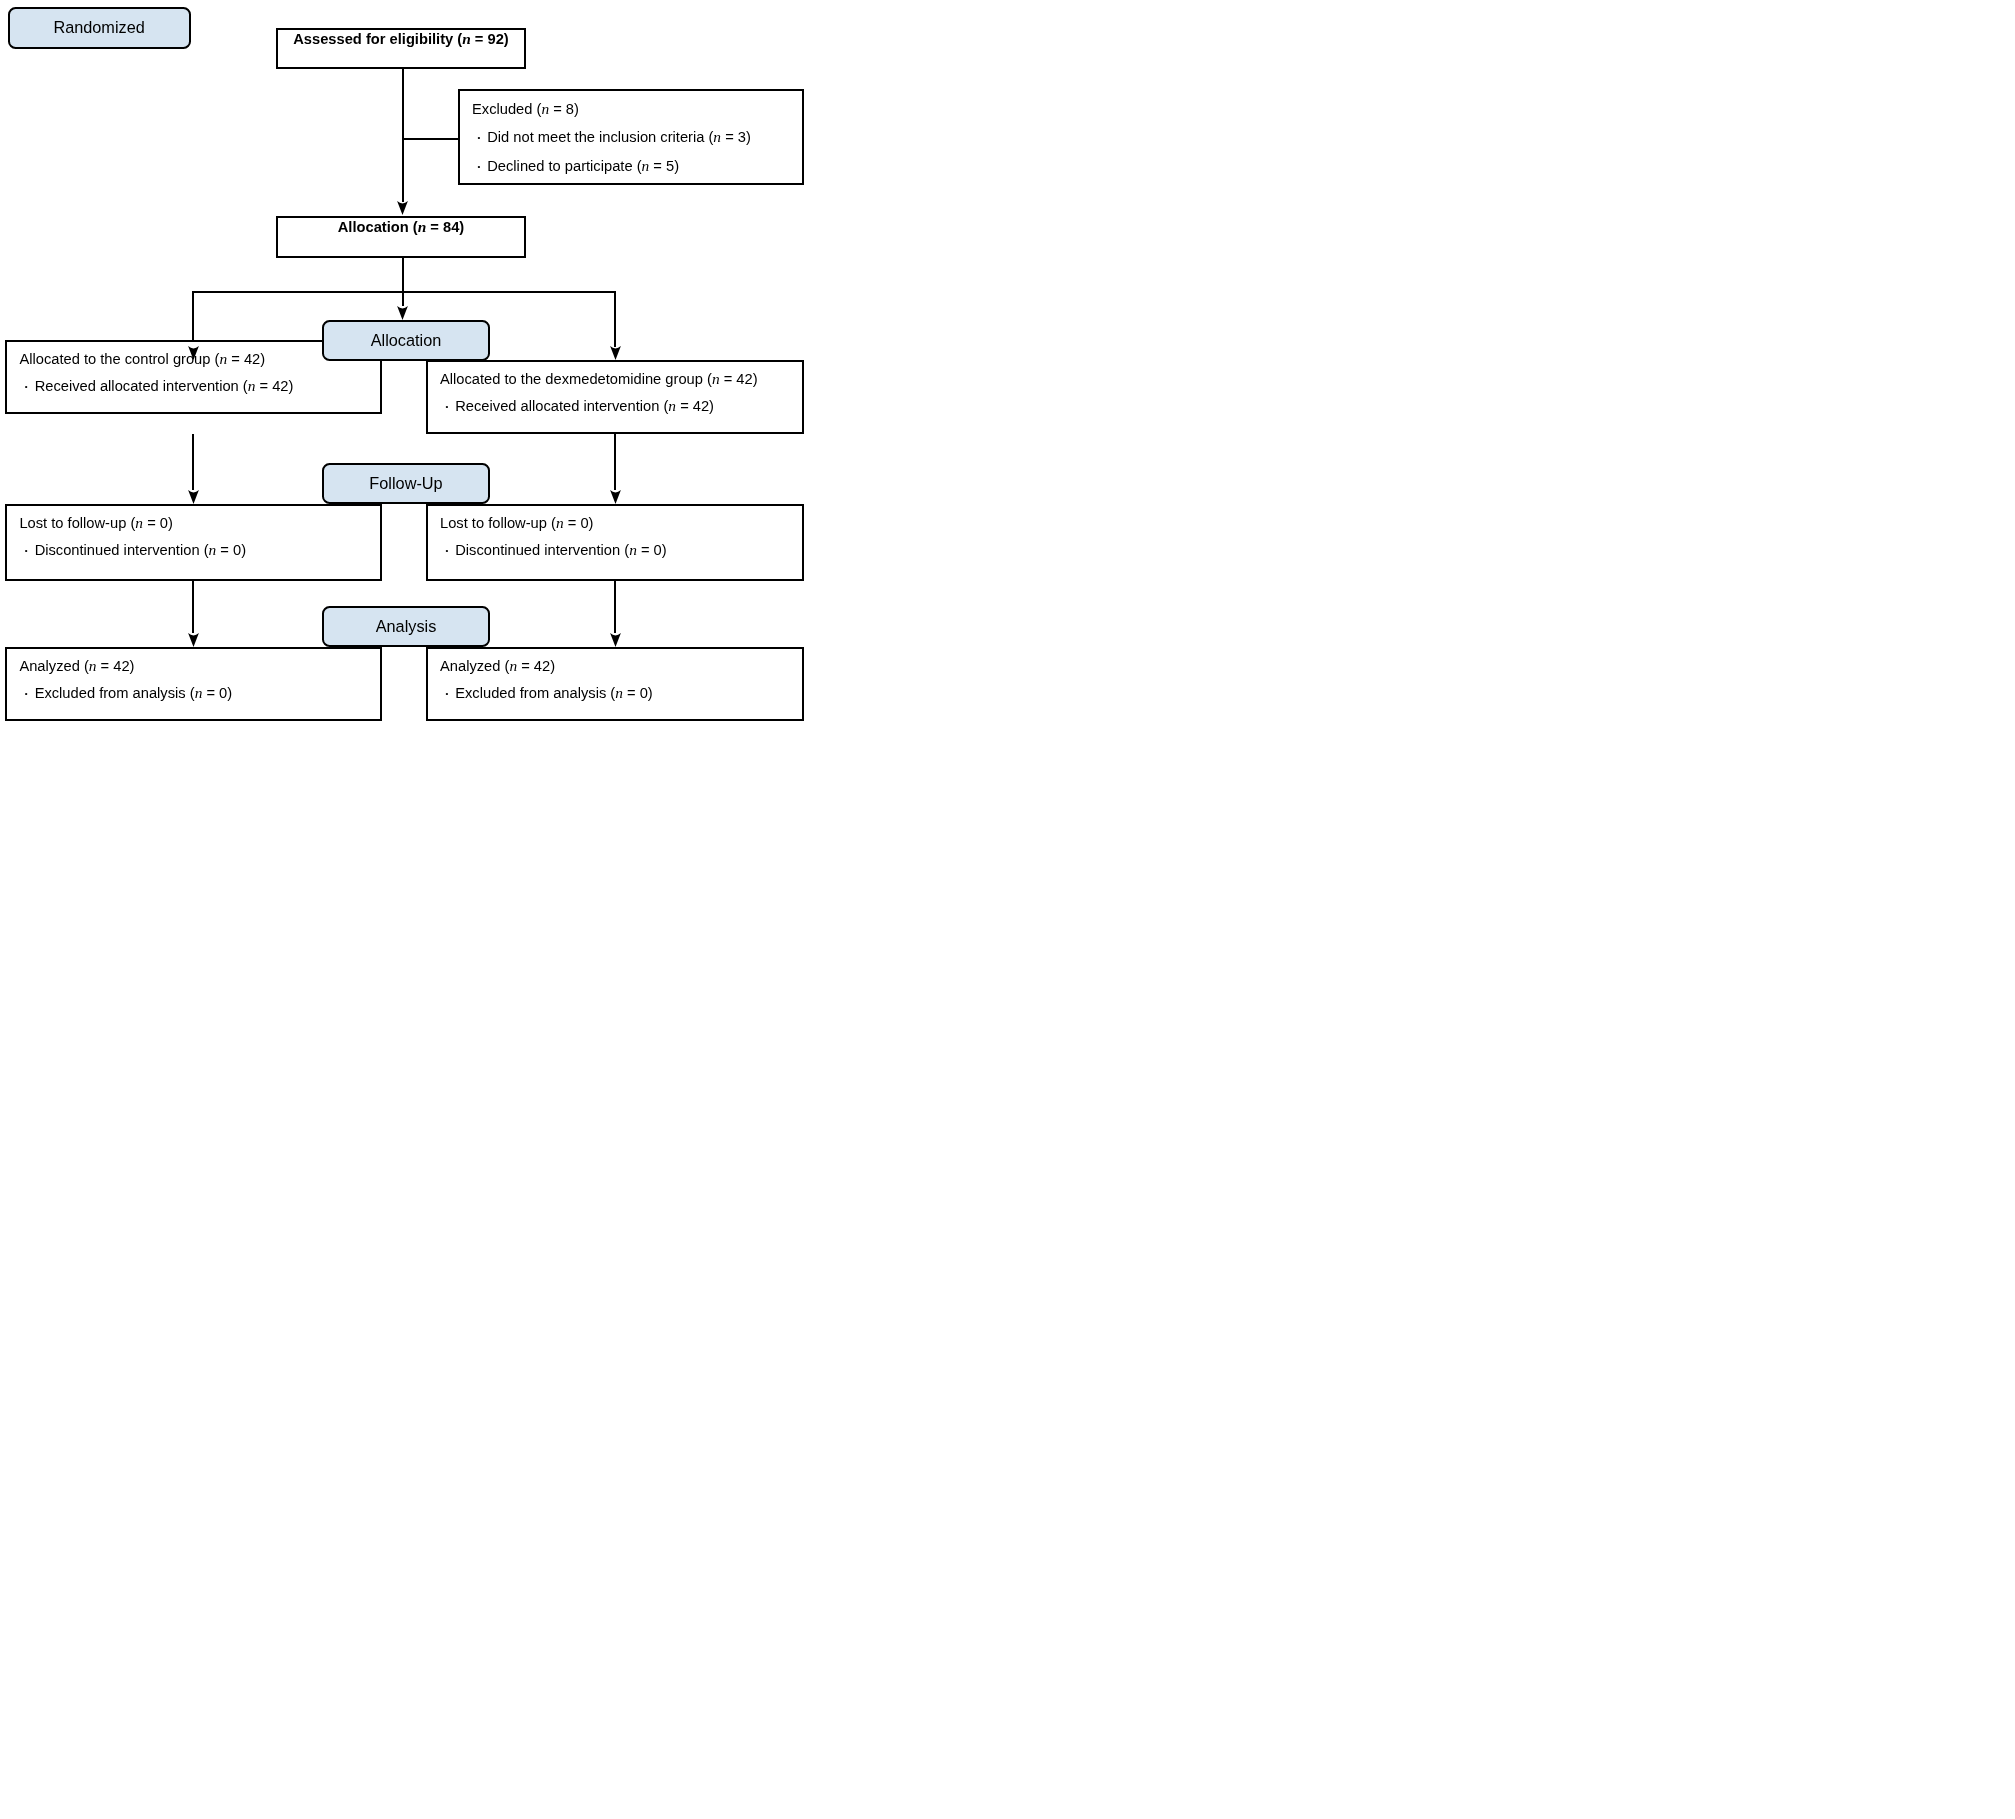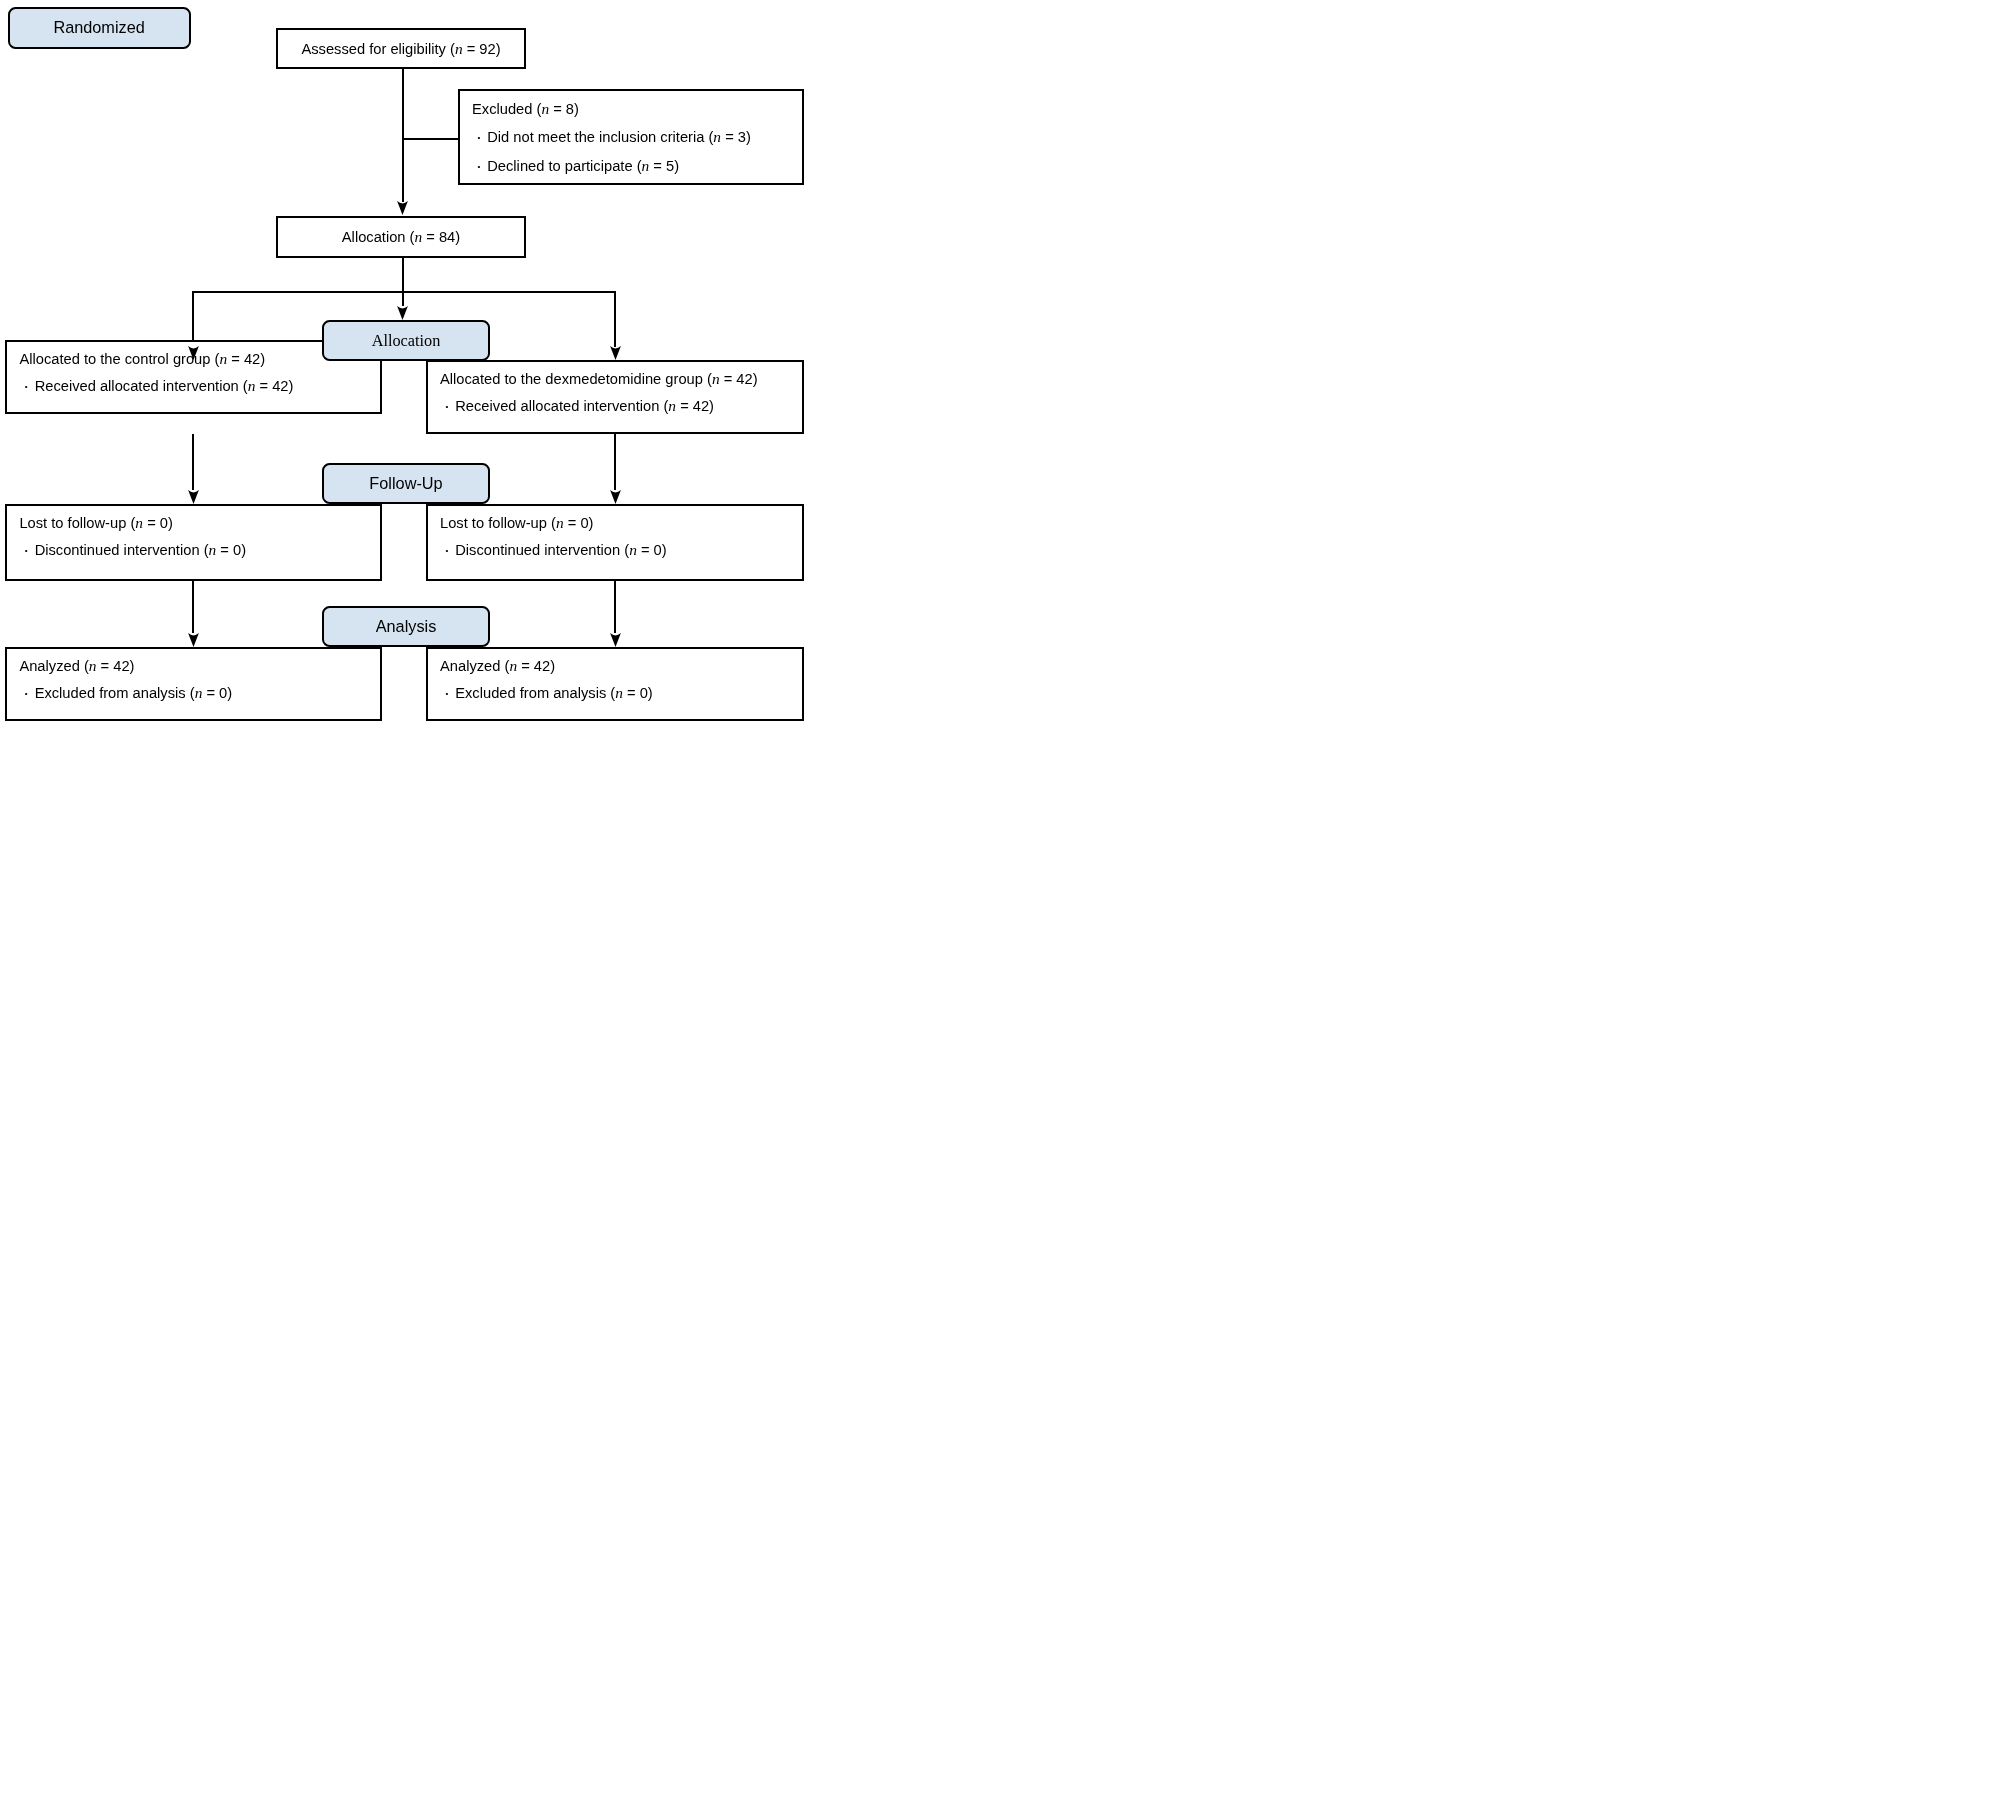--- a/index.html
+++ b/index.html
@@ -30,21 +30,21 @@
   
   .box{
     position:absolute;
     background:#ffffff;
     border:2.2px solid #000;
     box-sizing:border-box;
     z-index:1;
     white-space:nowrap;
   }
   .box.thick{border-width:2.7px;}
-  .box.center{display:flex;align-items:center;justify-content:center;}
+  .box.center{display:flex;justify-content:center;font-weight:bold;}
   .bline{line-height:25.6px;padding-left:12px;}
   .excl .bline{line-height:28px;}
   .pad-top{padding-top:4px;}
   .bullet{
     font-size:0.55em;
     vertical-align:0.22em;
     margin:0 7px 0 5.4px;
     display:inline-block;
   }
   .nv{
@@ -97,21 +97,21 @@
   <div class="vline" style="left:614px;top:291px;height:56px;"></div>
   <svg class="arrowhead" style="left:610px;top:346px;" viewBox="0 0 20 26">
       <path d="M0,0 Q10,9 20,0 L10,26 Z" fill="#000"></path>
     </svg>
 
   <div class="vline" style="left:402px;top:291px;height:15.2px;"></div>
   <svg class="arrowhead" style="left:397px;top:306px;" viewBox="0 0 20 26">
       <path d="M0,0 Q10,9 20,0 L10,26 Z" fill="#000"></path>
     </svg>
 
-  <div class="stage" style="left:322px;top:320px;width:168px;height:41px;font-family:Liberation Serif, serif;">
+  <div class="stage" style="left:322px;top:320px;width:168px;height:41px;">
     <span>Allocation</span>
   </div>
 
   <div class="box thick pad-top" style="left:5.4px;top:340px;width:377px;height:74px;">
     <div class="bline"><span>Allocated to the control group (</span><i class="nv">n</i><span> = 42)</span></div>
     <div class="bline"><span class="bullet">•</span><span>Received allocated intervention (</span><i class="nv">n</i><span> = 42)</span></div>
   </div>
 
   <div class="box thick pad-top" style="left:426px;top:360px;width:378px;height:74px;">
     <div class="bline"><span>Allocated to the dexmedetomidine group (</span><i class="nv">n</i><span> = 42)</span></div>

